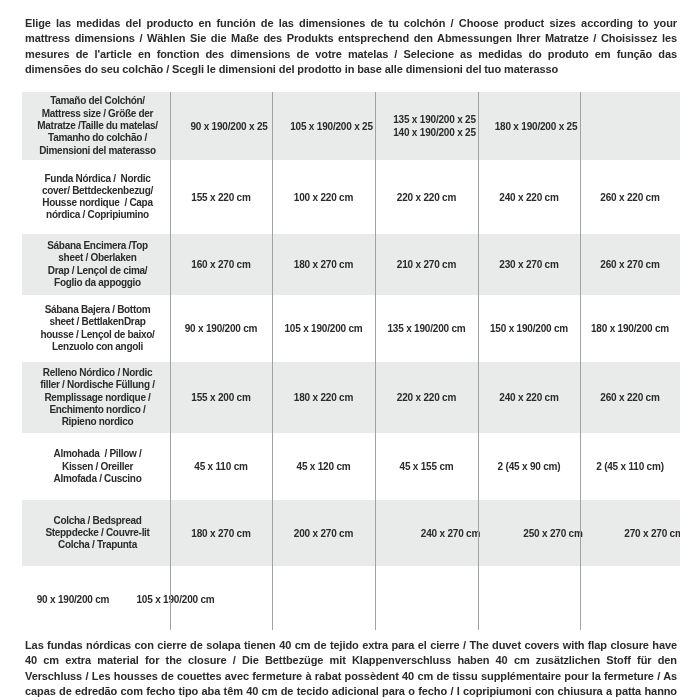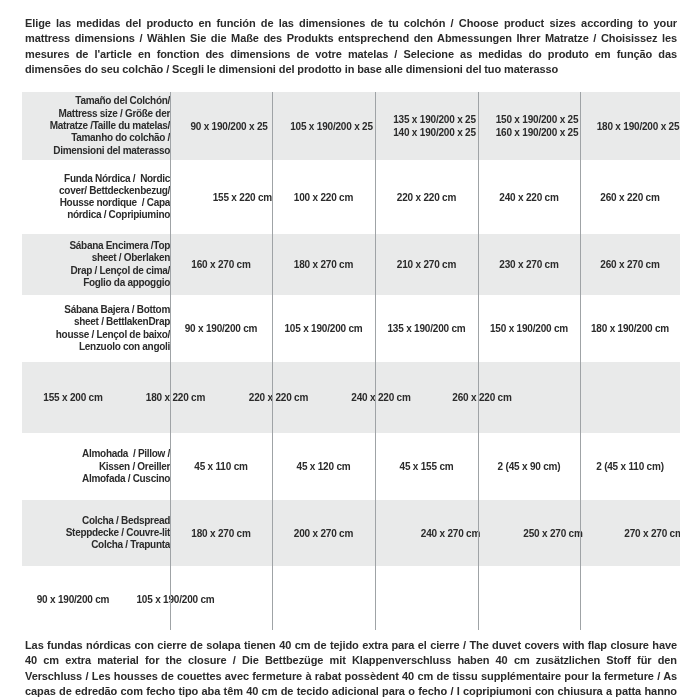--- a/index.html
+++ b/index.html
@@ -39,21 +39,21 @@
     white-space: pre;
     font-weight: 700;
   }
   .cell.label {
     flex: 0 0 148px;
     width: 148px;
     padding-left: 3px;
     font-size: 10px;
     line-height: 12.3px;
     letter-spacing: -0.3px;
-    text-align: right;
+    text-align: center;
   }
   .cell.value {
     text-align: center;
     font-size: 10px;
     line-height: 13px;
     letter-spacing: -0.2px;
   }
 
   .dividers { position: absolute; inset: 0; pointer-events: none; z-index: 1; }
   .divider {
@@ -81,30 +81,28 @@
   <div class="t-row shaded" style="height: 68px;">
         <div class="cell label">Tamaño del Colchón/
 Mattress size / Größe der
 Matratze /Taille du matelas/
 Tamanho do colchão /
 Dimensioni del materasso</div>
         <div class="cell value" style="flex: 0 0 102px; width: 102px; margin-left: 8px;">90 x 190/200 x 25</div>
         <div class="cell value" style="flex: 0 0 103px; width: 103px;">105 x 190/200 x 25</div>
         <div class="cell value" style="flex: 0 0 103px; width: 103px;">135 x 190/200 x 25
 140 x 190/200 x 25</div>
-        <div class="cell value" style="flex: 0 0 102px; width: 102px;">150 x 190/200 x 25
-160 x 190/200 x 25</div>
         <div class="cell value" style="flex: 0 0 100px; width: 100px;">180 x 190/200 x 25</div>
       </div>
       <div class="t-row" style="height: 68px;">
         <div class="cell label">Funda Nórdica /  Nordic
 cover/ Bettdeckenbezug/
 Housse nordique  / Capa
 nórdica / Copripiumino</div>
-        <div class="cell value" style="flex: 0 0 102px; width: 102px; text-align: right;">155 x 220 cm</div>
+        <div class="cell value" style="flex: 0 0 102px; width: 102px;">155 x 220 cm</div>
         <div class="cell value" style="flex: 0 0 103px; width: 103px;">100 x 220 cm</div>
         <div class="cell value" style="flex: 0 0 103px; width: 103px;">220 x 220 cm</div>
         <div class="cell value" style="flex: 0 0 102px; width: 102px;">240 x 220 cm</div>
         <div class="cell value" style="flex: 0 0 100px; width: 100px;">260 x 220 cm</div>
       </div>
       <div class="t-row shaded" style="height: 61px;">
         <div class="cell label">Sábana Encimera /Top
 sheet / Oberlaken
 Drap / Lençol de cima/
 Foglio da appoggio</div>
@@ -119,20 +117,25 @@
 sheet / BettlakenDrap
 housse / Lençol de baixo/
 Lenzuolo con angoli</div>
         <div class="cell value" style="flex: 0 0 102px; width: 102px;">90 x 190/200 cm</div>
         <div class="cell value" style="flex: 0 0 103px; width: 103px;">105 x 190/200 cm</div>
         <div class="cell value" style="flex: 0 0 103px; width: 103px;">135 x 190/200 cm</div>
         <div class="cell value" style="flex: 0 0 102px; width: 102px;">150 x 190/200 cm</div>
         <div class="cell value" style="flex: 0 0 100px; width: 100px;">180 x 190/200 cm</div>
       </div>
       <div class="t-row shaded" style="height: 71px;">
+        <div class="cell label">Relleno Nórdico / Nordic
+filler / Nordische Füllung /
+Remplissage nordique /
+Enchimento nordico /
+Ripieno nordico</div>
         <div class="cell value" style="flex: 0 0 102px; width: 102px;">155 x 200 cm</div>
         <div class="cell value" style="flex: 0 0 103px; width: 103px;">180 x 220 cm</div>
         <div class="cell value" style="flex: 0 0 103px; width: 103px;">220 x 220 cm</div>
         <div class="cell value" style="flex: 0 0 102px; width: 102px;">240 x 220 cm</div>
         <div class="cell value" style="flex: 0 0 100px; width: 100px;">260 x 220 cm</div>
       </div>
       <div class="t-row" style="height: 61px;">
         <div class="cell label">Almohada  / Pillow /
 Kissen / Oreiller
 Almofada / Cuscino</div>

